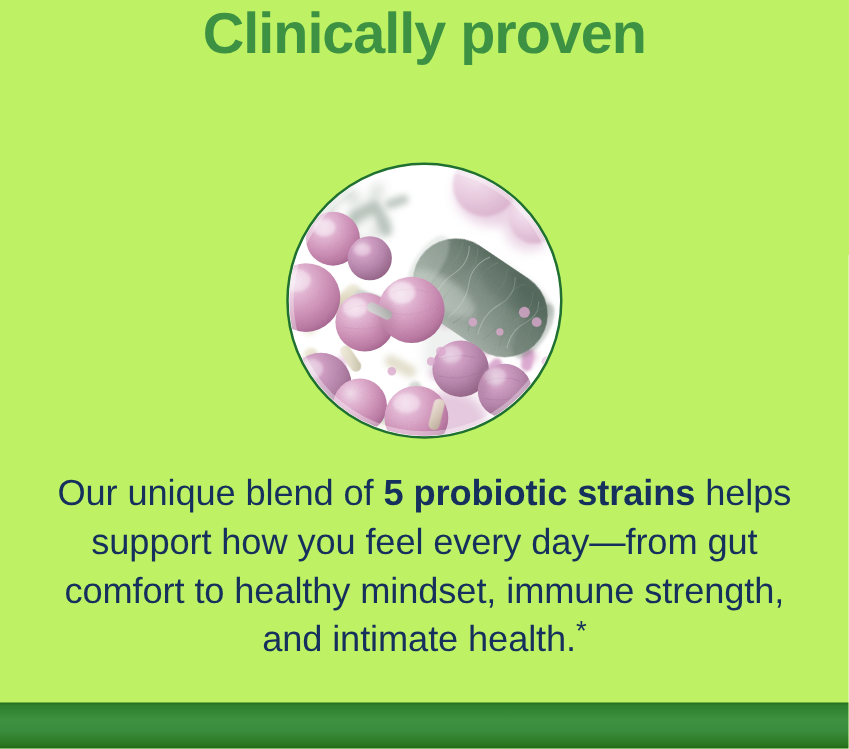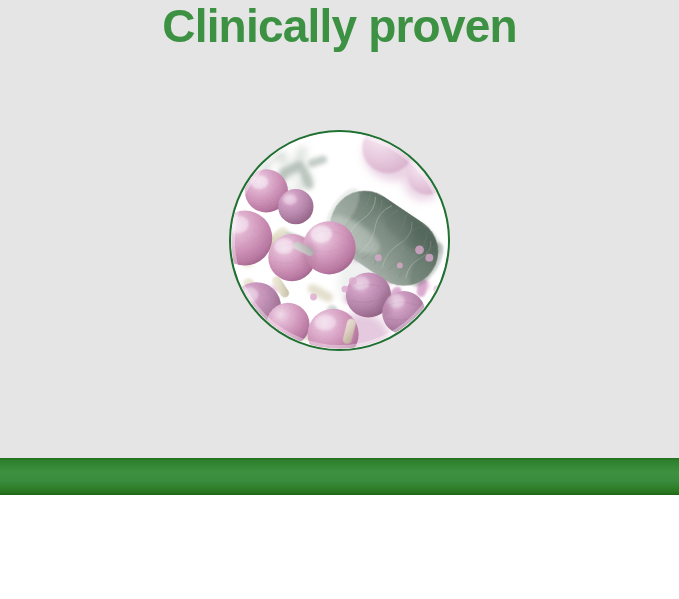--- a/index.html
+++ b/index.html
@@ -6,22 +6,22 @@
     margin: 0;
     padding: 0;
     background: #ffffff;
   }
   body {
     font-family: "Liberation Sans", sans-serif;
   }
   #page {
     position: relative;
     width: 679px;
-    height: 495px;
-    background: #e5e5e5;
+    height: 599px;
+    background: #bef264;
     overflow: hidden;
   }
 
   
   .headline {
     position: absolute;
     top: 0px;
     left: 0;
     width: 679px;
     text-align: center;
@@ -374,16 +374,19 @@
           <circle cx="210" cy="160" r="4"></circle>
           <circle cx="84" cy="168" r="3.5"></circle>
           <circle cx="172" cy="136" r="3"></circle>
         </g>
 
         <circle cx="110.5" cy="110.5" r="109" fill="none" stroke="#ffffff" stroke-width="5" opacity="0.35"></circle>
       </g>
     </svg>
   </div>
 
+  <div class="body-copy">
+    <span>Our unique blend of </span><b>5 probiotic strains</b><span> helps support how you feel every day—from gut comfort to healthy mindset, immune strength, and intimate health.</span><span class="sup">*</span>
+  </div>
 
   <div class="bottom-bar"></div>
 
 </div>
 
 </body></html>

